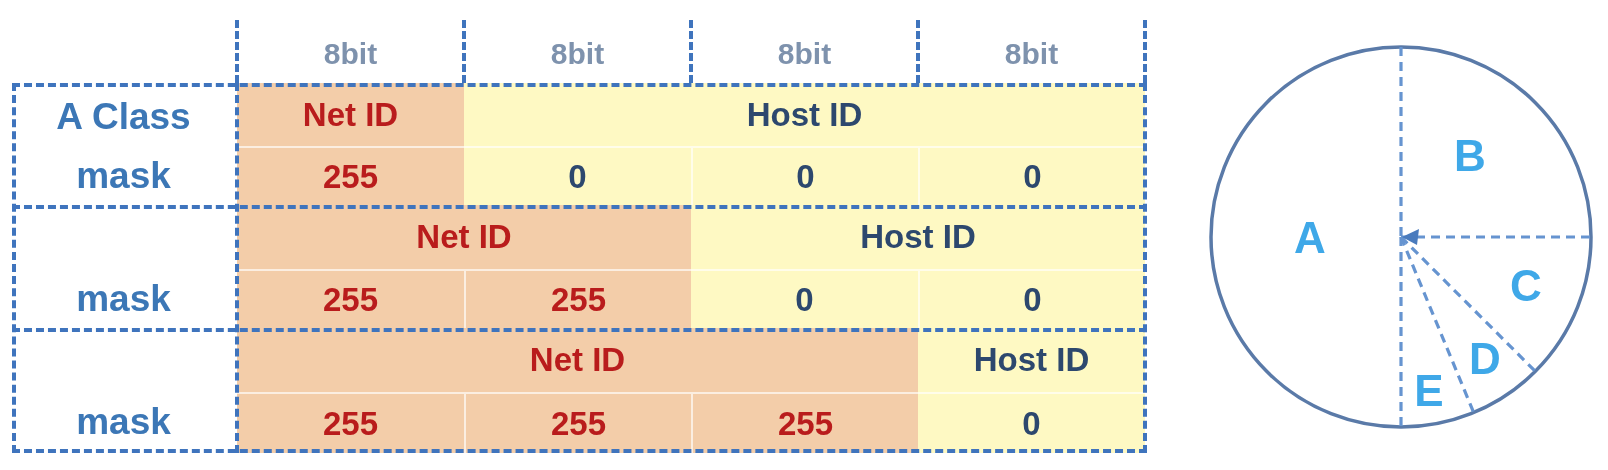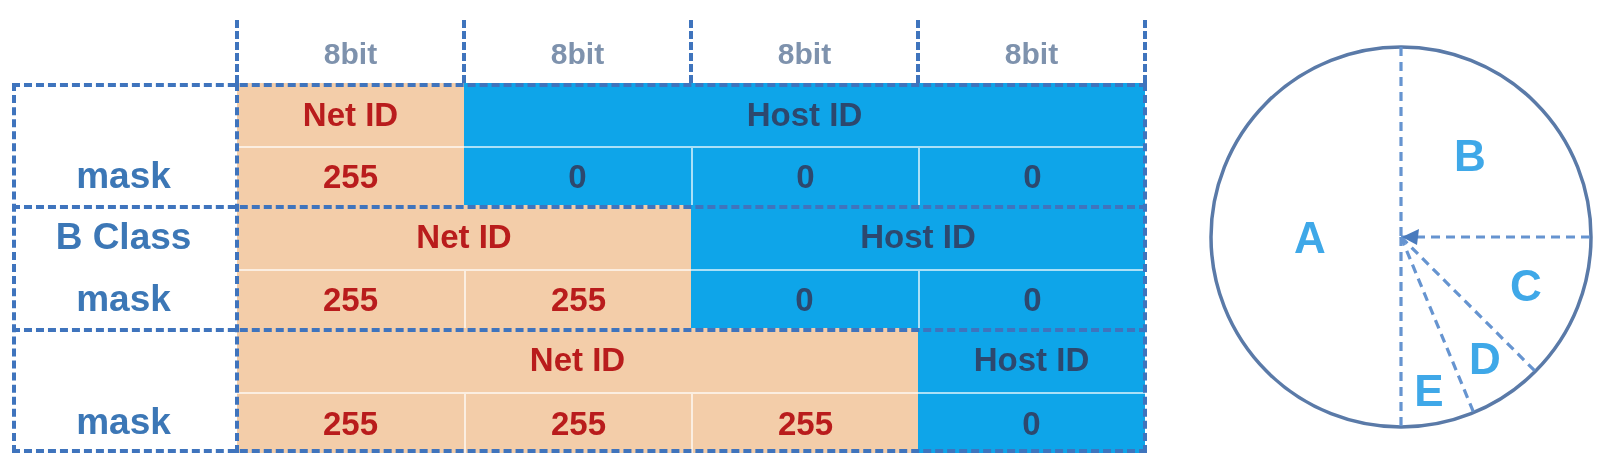--- a/index.html
+++ b/index.html
@@ -46,21 +46,21 @@
     z-index: 5; pointer-events: none;
   }
   
   .cell {
     position: absolute;
     display: flex; align-items: center; justify-content: center;
     font-weight: bold; font-size: 33px;
     z-index: 1;
   }
   .net  { background: #f3cda9; color: #b91c1c; }
-  .host { background: #0ea5e9; color: #2d486e; }
+  .host { background: #fef9c3; color: #2d486e; }
   .wt { border-top: 2px solid rgba(255,255,255,0.65); }
   .wl { border-left: 2px solid rgba(255,255,255,0.65); }
   .rowlabel {
     position: absolute;
     left: 12px; width: 223px;
     display: flex; align-items: center; justify-content: center;
     font-weight: bold; font-size: 37px; color: #3c77b6;
     z-index: 2;
   }
   
@@ -75,31 +75,31 @@
   <div class="bit-label" style="left:464px">8bit</div>
   <div class="bit-label" style="left:691px">8bit</div>
   <div class="bit-label" style="left:918px">8bit</div>
 
   <div class="tick" style="left:235px"></div>
   <div class="tick" style="left:462px"></div>
   <div class="tick" style="left:689px"></div>
   <div class="tick" style="left:916px"></div>
   <div class="tick" style="left:1143px"></div>
 
+  <div class="rowlabel" style="top:88px;height:58px">A Class</div>
   <div class="rowlabel" style="top:146px;height:59px">mask</div>
 
   <div class="cell net" style="left:237px;top:83px;width:227px;height:63px">Net ID</div>
   <div class="cell host" style="left:464px;top:83px;width:681px;height:63px">Host ID</div>
 
   <div class="cell net wt" style="left:237px;top:146px;width:227px;height:59px">255</div>
   <div class="cell host wt" style="left:464px;top:146px;width:227px;height:59px">0</div>
   <div class="cell host wt wl" style="left:691px;top:146px;width:227px;height:59px">0</div>
   <div class="cell host wt wl" style="left:918px;top:146px;width:227px;height:59px">0</div>
 
-  <div class="rowlabel" style="top:207px;height:60px">B Class</div>
   <div class="rowlabel" style="top:269px;height:59px">mask</div>
 
   <div class="cell net" style="left:237px;top:205px;width:454px;height:64px">Net ID</div>
   <div class="cell host" style="left:691px;top:205px;width:454px;height:64px">Host ID</div>
 
   <div class="cell net wt" style="left:237px;top:269px;width:227px;height:59px">255</div>
   <div class="cell net wt wl" style="left:464px;top:269px;width:227px;height:59px">255</div>
   <div class="cell host wt" style="left:691px;top:269px;width:227px;height:59px">0</div>
   <div class="cell host wt wl" style="left:918px;top:269px;width:227px;height:59px">0</div>
 

